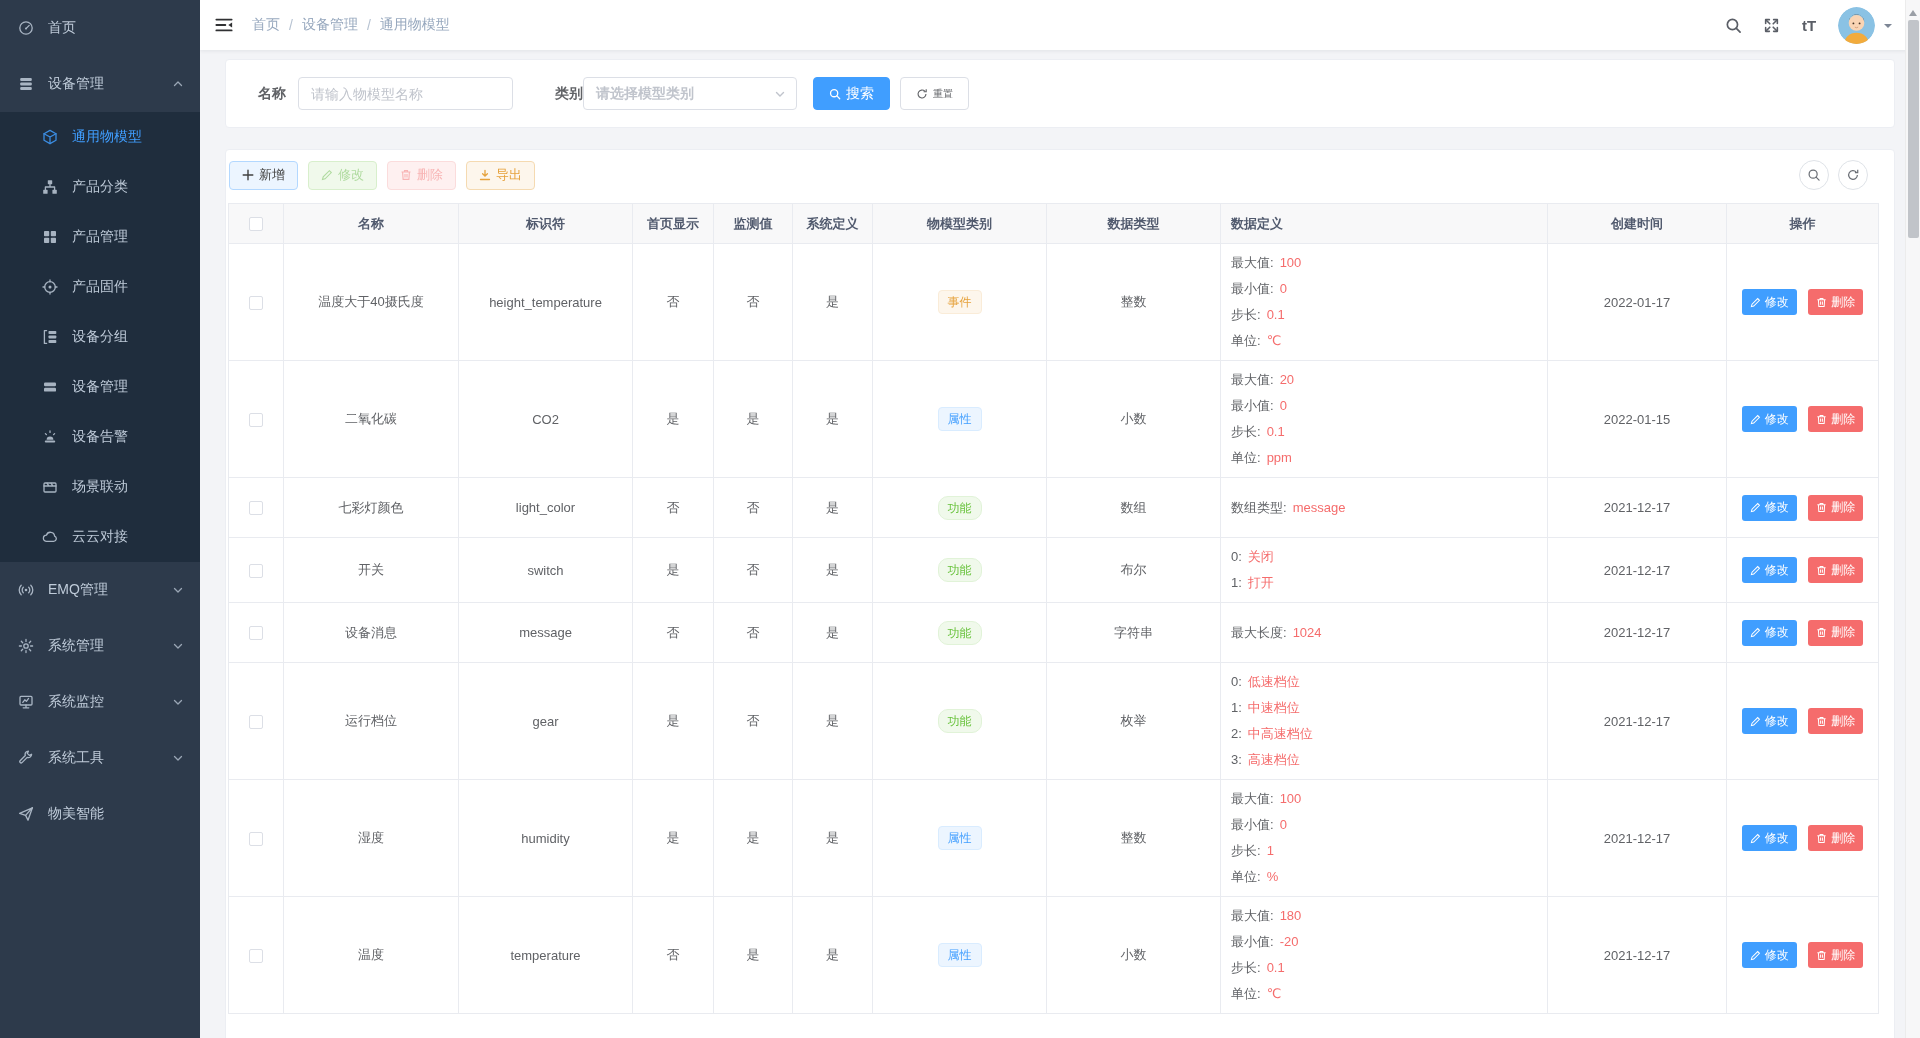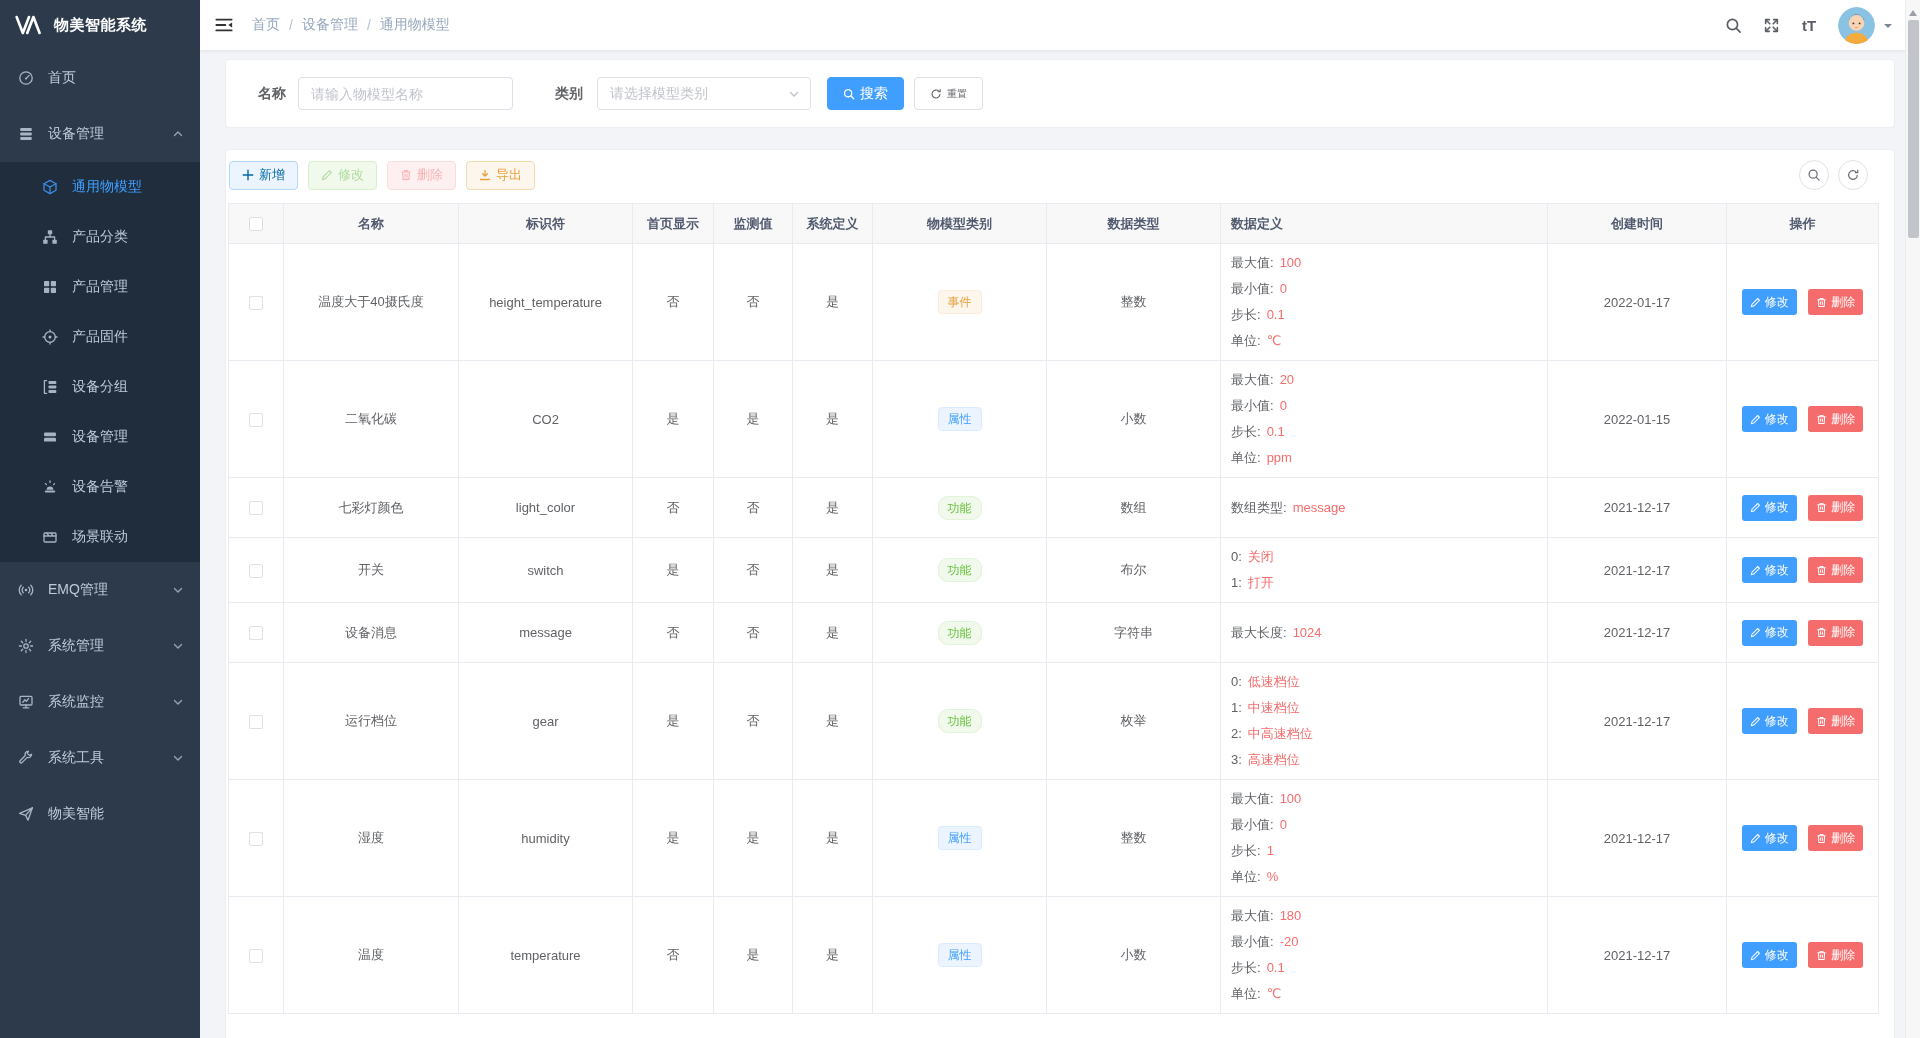--- a/index.html
+++ b/index.html
@@ -39,36 +39,36 @@
   .caret-down { width:0; height:0; border:4px solid transparent; border-top-color:#7d8695; margin:6px 0 0 9px; }
 
   
   .content { padding:9px 25px 0 25px; }
   .filter-card { background:#fff; border:1px solid #eceef3; border-radius:4px; height:69px;
                  display:flex; align-items:center; padding-left:32px; }
   .f-label { font-weight:bold; color:#606266; font-size:14px; }
   .f-input { width:215px; height:33px; border:1px solid #dcdfe6; border-radius:4px; padding:0 12px;
              font-size:14px; color:#606266; margin-left:12px; outline:none; font-family:inherit; }
   .f-input::placeholder { color:#c0c4cc; }
-  .f-select { width:214px; height:33px; border:1px solid #dcdfe6; border-radius:4px; margin-left:14px;
-              display:flex; align-items:center; justify-content:space-between; padding:0 10px 0 12px; cursor:pointer; }
+  .f-select { width:214px; height:33px; border:1px solid #dcdfe6; border-radius:4px; margin-left:0;
+              display:flex; align-items:center; justify-content:space-between; padding:0 10px 0 12px; cursor:pointer;font-weight:bold; }
   .f-select .ph { color:#c0c4cc; font-size:14px; }
   .f-select svg { width:12px; height:12px; color:#c0c4cc; }
   .ml40 { margin-left:42px; }
   .btn { display:inline-flex; align-items:center; justify-content:center; gap:5px; border:1px solid transparent;
          border-radius:4px; cursor:pointer; font-family:inherit; background:#fff; }
   .btn svg { width:12px; height:12px; }
   .btn-search { height:33px; padding:0 15px; background:#409eff; border-color:#409eff; color:#fff; font-size:14px; margin-left:16px; }
   .btn-reset  { height:33px; padding:0 15px; border-color:#dcdfe6; color:#606266; font-size:10px; margin-left:10px; }
 
   .table-card { background:#fff; border:1px solid #eceef3; border-radius:4px; margin-top:21px;
                 min-height:867px; padding:8px 0 0 2px; position:relative; }
   .toolbar { display:flex; align-items:center; gap:10px; padding:2px 14px 13px 1px; }
   .tbtn { height:29px; padding:0 12px; font-size:13px; }
-  .tbtn-primary { color:#0369a1; background:#ecf5ff; border-color:#b3d8ff; }
+  .tbtn-primary { color:#404040; background:#ecf5ff; border-color:#b3d8ff; }
   .tbtn-success { color:#b0dba0; background:#f0f9eb; border-color:#d8efcc; cursor:not-allowed; }
   .tbtn-danger  { color:#f8b4b4; background:#fef0f0; border-color:#fbdcdc; cursor:not-allowed; }
   .tbtn-warning { color:#e6a23c; background:#fdf6ec; border-color:#f5dab1; }
   .toolbar-right { margin-left:auto; display:flex; gap:9px; margin-right:12px; }
   .circle-btn { width:30px; height:30px; border-radius:50%; border:1px solid #dfe3e8; background:#fff;
                 display:flex; align-items:center; justify-content:center; color:#6b6f76; cursor:pointer; }
   .circle-btn svg { width:14px; height:14px; }
 
   
   table { border-collapse:collapse; table-layout:fixed; width:1650px; }
@@ -95,29 +95,20 @@
 
   
   .v-scrollbar { position:fixed; top:0; right:0; width:15px; height:100%; background:#f7f7f8; border-left:1px solid #ececec; z-index:50; }
   .sb-arrow-up { width:0; height:0; border:4px solid transparent; border-bottom:6px solid #9a9fa6; margin:6px auto 6px; }
   .sb-thumb { position:absolute; top:20px; left:2px; width:11px; height:218px; background:#c1c4c9; border-radius:2px; cursor:pointer; }
 </style>
 </head>
 <body>
 
 <aside class="sidebar">
-  <div class="logo">
-    <span>
-      <svg width="30" height="22" viewBox="0 0 34 24" fill="none" stroke="#fff" stroke-width="3" stroke-linecap="round" stroke-linejoin="round">
-        <path d="M3 3 L10 21 L17 3"></path>
-          <path d="M15 21 L22 3 L29 21"></path>
-      </svg>
-    </span>
-    <span class="logo-title">物美智能系统</span>
-  </div>
   <nav>
       <div class="menu-item">
      <span class="mi-icon">
           <svg viewBox="0 0 16 16">
             <circle cx="8" cy="8" r="6.2" fill="none" stroke="currentColor" stroke-width="1.3" stroke-linecap="round" stroke-linejoin="round"></circle>
             <path d="M8 8.6 L11.2 5.4" fill="none" stroke="currentColor" stroke-width="1.3" stroke-linecap="round" stroke-linejoin="round"></path>
             <circle cx="8" cy="8.6" r="1" fill="currentColor"></circle>
           </svg>
         </span>
      <span class="mi-label">首页</span>
@@ -219,20 +210,29 @@
 
    </div>
         <div class="menu-item">
      <span class="mi-icon">
             <svg viewBox="0 0 16 16">
               <rect x="2" y="4" width="12" height="9" rx="1" fill="none" stroke="currentColor" stroke-width="1.3" stroke-linecap="round" stroke-linejoin="round"></rect>
               <path d="M2 7h12M5 4.2l1.8 2.6M9 4.2l1.8 2.6" fill="none" stroke="currentColor" stroke-width="1.3" stroke-linecap="round" stroke-linejoin="round"></path>
             </svg>
           </span>
      <span class="mi-label">场景联动</span>
+
+   </div>
+        <div class="menu-item">
+     <span class="mi-icon">
+            <svg viewBox="0 0 16 16">
+              <path d="M4.6 12.4a3.1 3.1 0 0 1-.2-6.2 4.2 4.2 0 0 1 8.2 1 2.7 2.7 0 0 1-.9 5.2Z" fill="none" stroke="currentColor" stroke-width="1.3" stroke-linecap="round" stroke-linejoin="round"></path>
+            </svg>
+          </span>
+     <span class="mi-label">云云对接</span>
 
    </div>
       </div>
       <div class="menu-item">
      <span class="mi-icon">
           <svg viewBox="0 0 16 16">
             <circle cx="8" cy="8" r="1.3" fill="currentColor"></circle>
             <path d="M5.3 5.3a3.8 3.8 0 0 0 0 5.4M10.7 5.3a3.8 3.8 0 0 1 0 5.4M3.2 3.2a6.8 6.8 0 0 0 0 9.6M12.8 3.2a6.8 6.8 0 0 1 0 9.6" fill="none" stroke="currentColor" stroke-width="1.3" stroke-linecap="round" stroke-linejoin="round"></path>
           </svg>
         </span>

